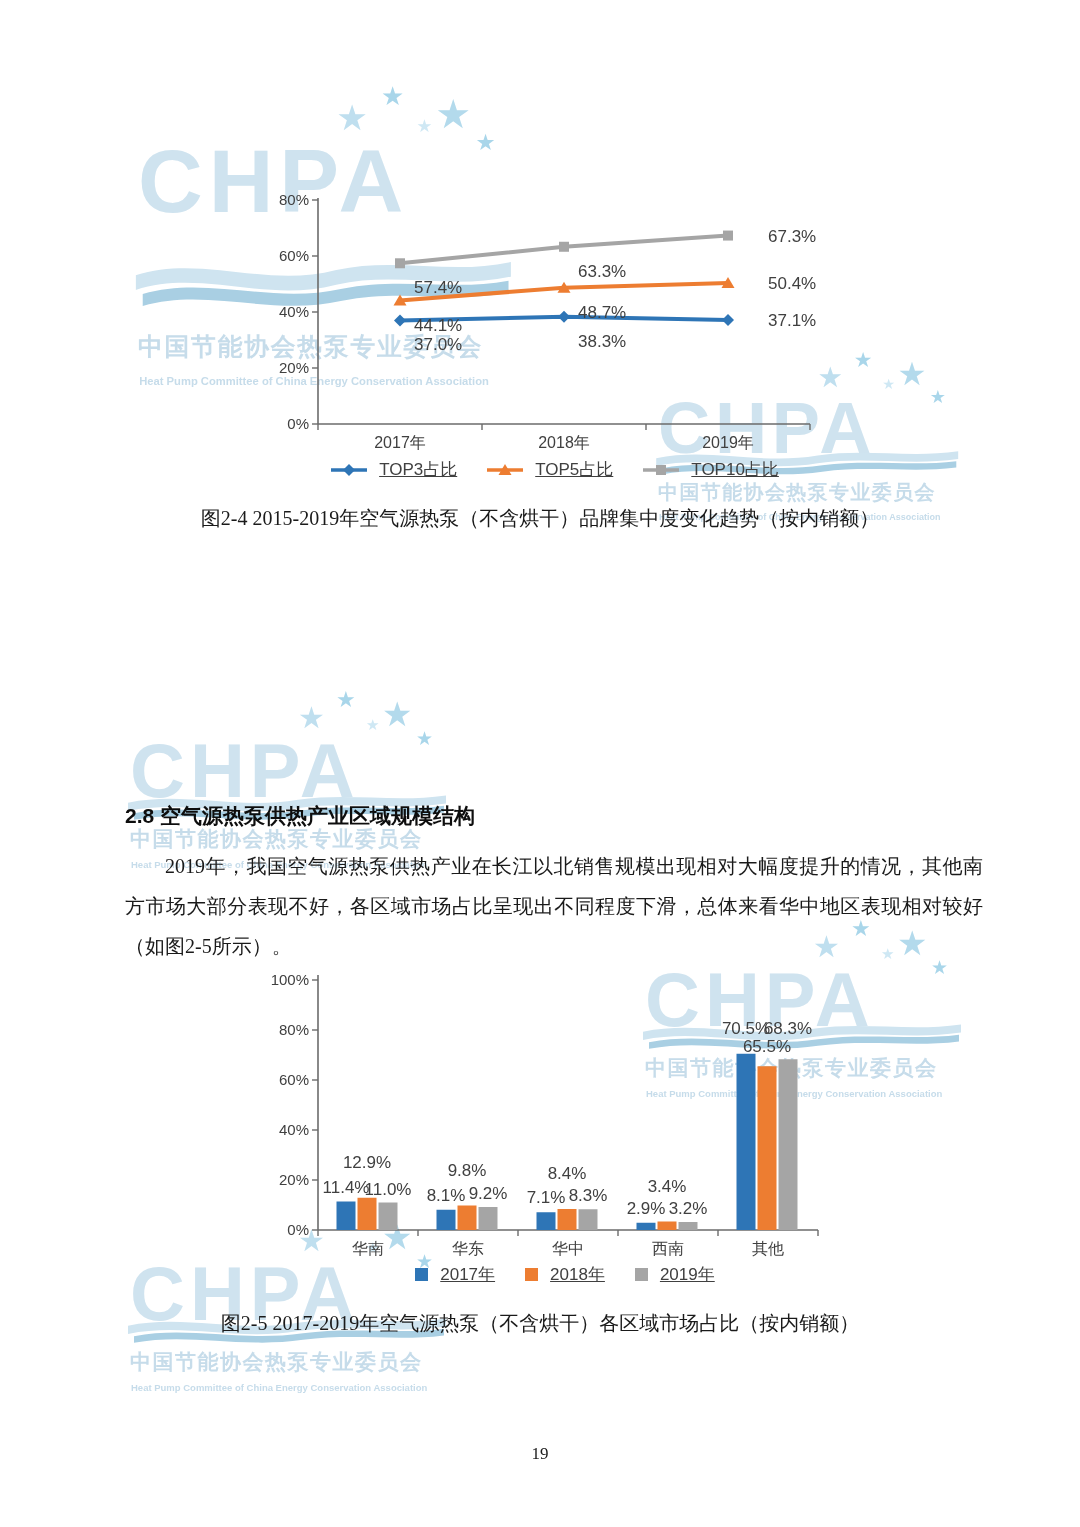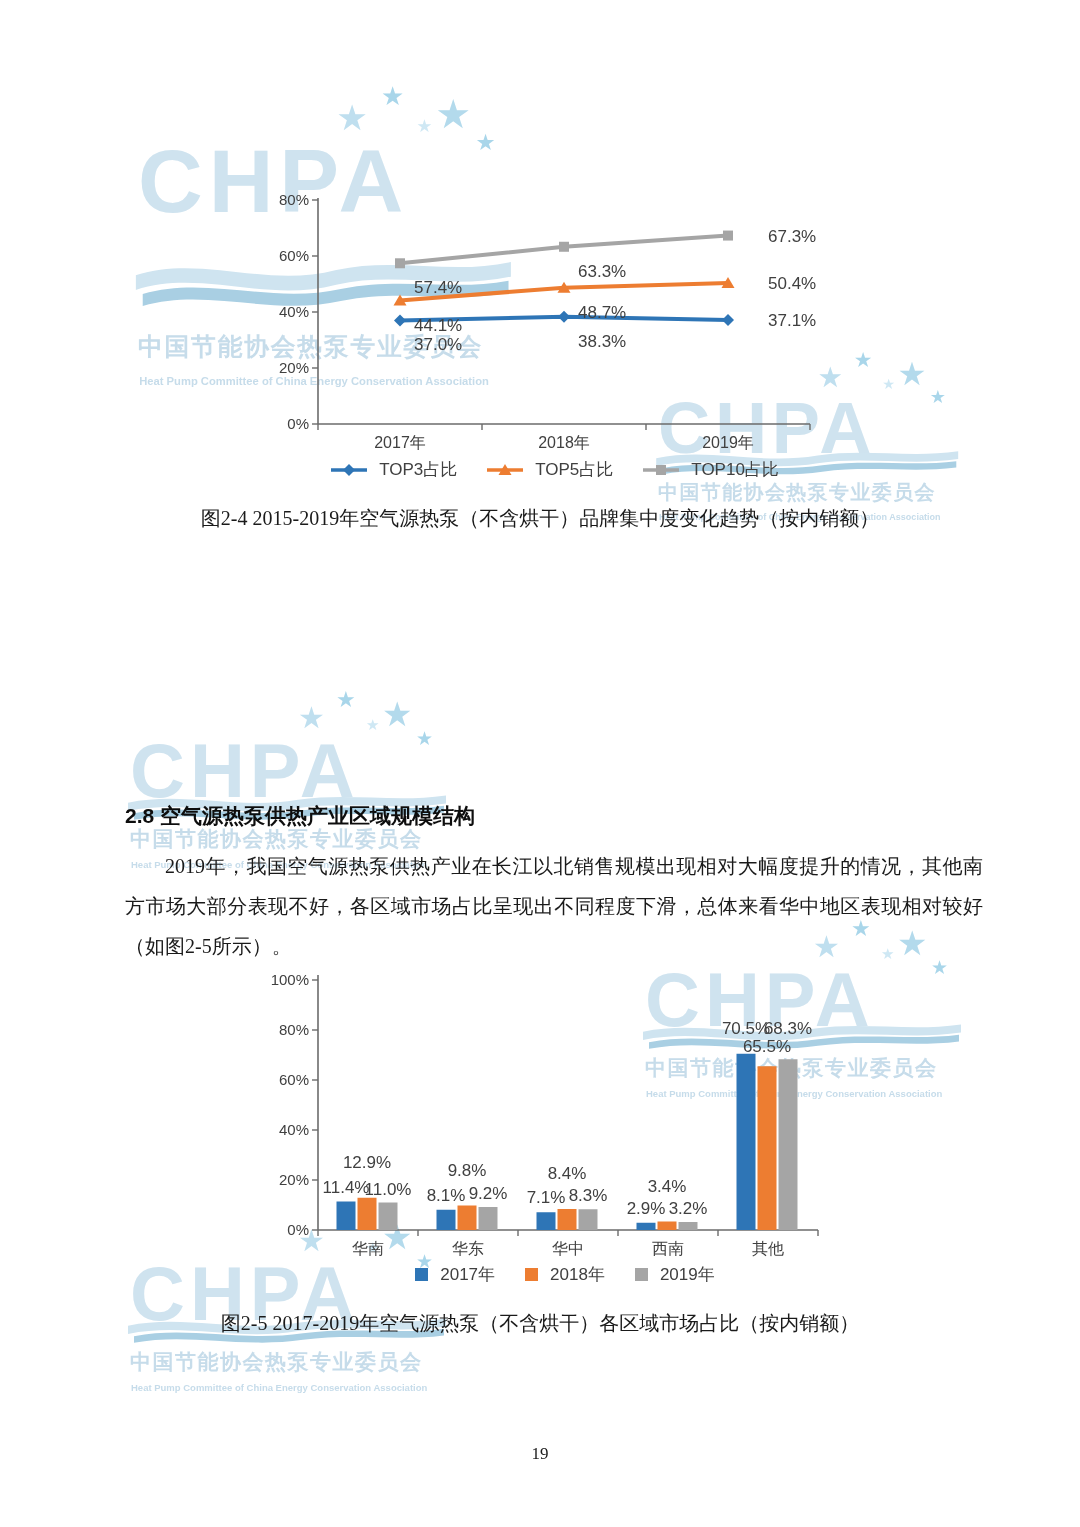--- a/index.html
+++ b/index.html
@@ -12,21 +12,21 @@
   .wm-star{position:absolute;font-family:"Liberation Sans",sans-serif;line-height:1;}
   .wm-wave{position:absolute;left:-2px;}
   .wm-cn{position:absolute;left:0;font-family:"Liberation Sans",sans-serif;font-weight:bold;
          font-size:21px;letter-spacing:1.5px;color:#c6dcea;white-space:nowrap;}
   .wm-en{position:absolute;left:1px;font-family:"Liberation Sans",sans-serif;font-weight:bold;
          font-size:9.5px;color:#c6dcea;white-space:nowrap;}
   
   .chart-svg{position:absolute;z-index:1;overflow:visible;}
   .legend-row{position:absolute;z-index:1;display:flex;justify-content:center;align-items:center;gap:30px;
               font-family:"Liberation Sans",sans-serif;font-size:17px;color:#404040;}
-  .lg-item{display:flex;align-items:center;gap:12px;}
+  .lg-item{display:flex;align-items:center;gap:12px;text-decoration:underline;}
   .lg-sq{width:13px;height:13px;display:inline-block;}
   .caption{position:absolute;left:0;width:1080px;z-index:1;text-align:center;font-size:20px;color:#1a1a1a;}
   .para{position:absolute;left:125px;width:858px;z-index:1;font-size:20px;line-height:40px;
         text-align:justify;text-indent:2em;color:#1a1a1a;}
   .heading{position:absolute;left:125px;z-index:1;font-family:"Liberation Sans",sans-serif;
            font-size:21px;font-weight:bold;color:#0d0d0d;}
   .pagenum{position:absolute;left:0;width:1080px;z-index:1;text-align:center;font-size:17px;color:#1a1a1a;}
 </style>
 </head>
 <body>

